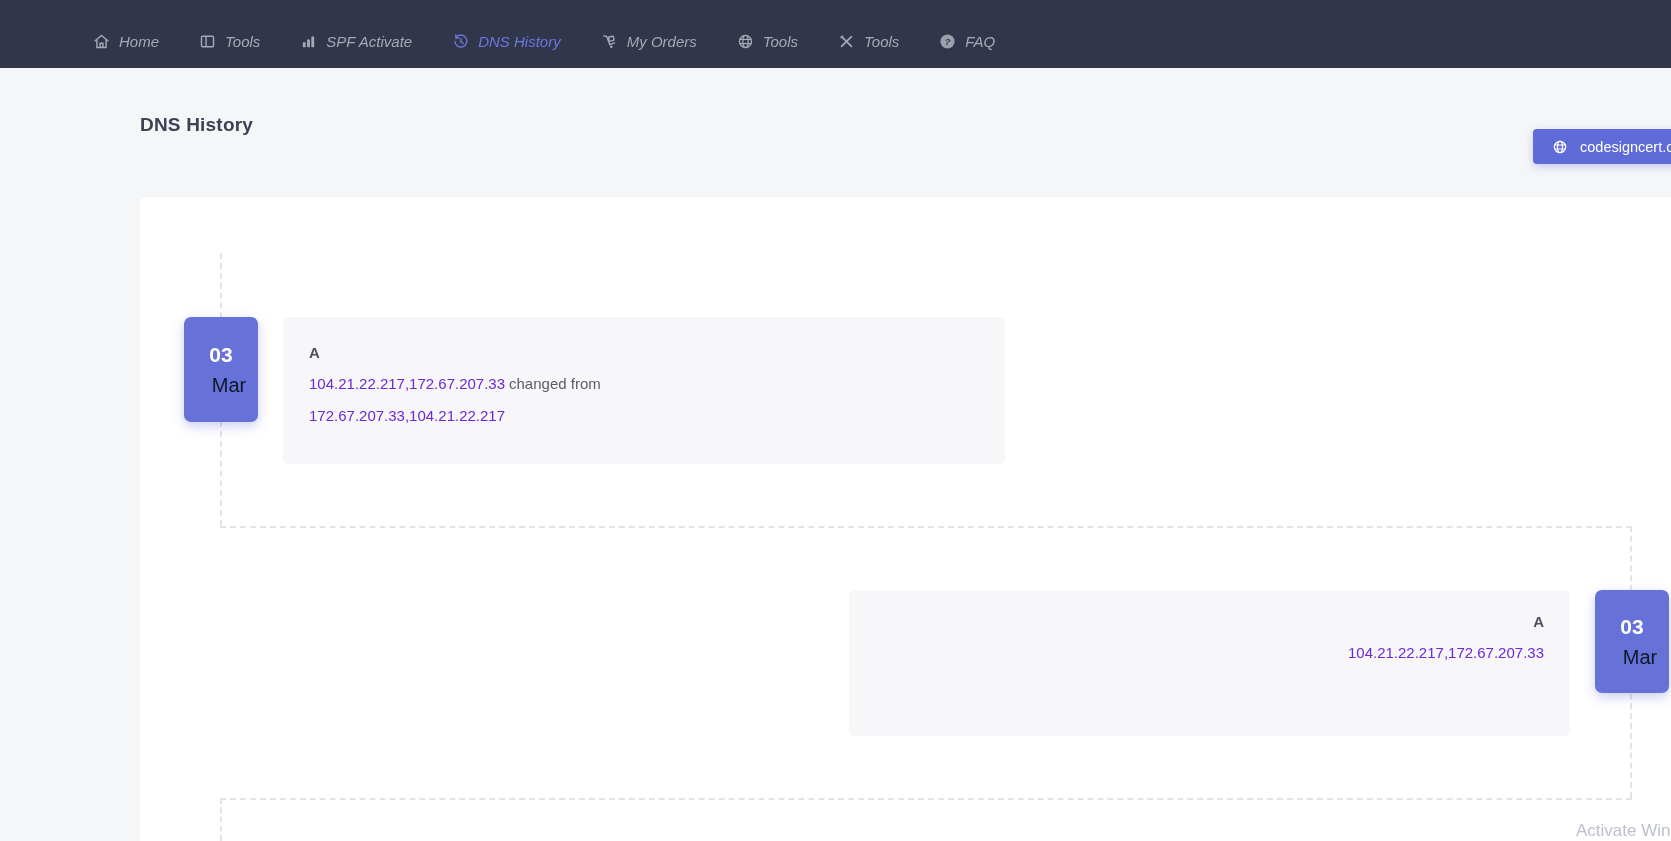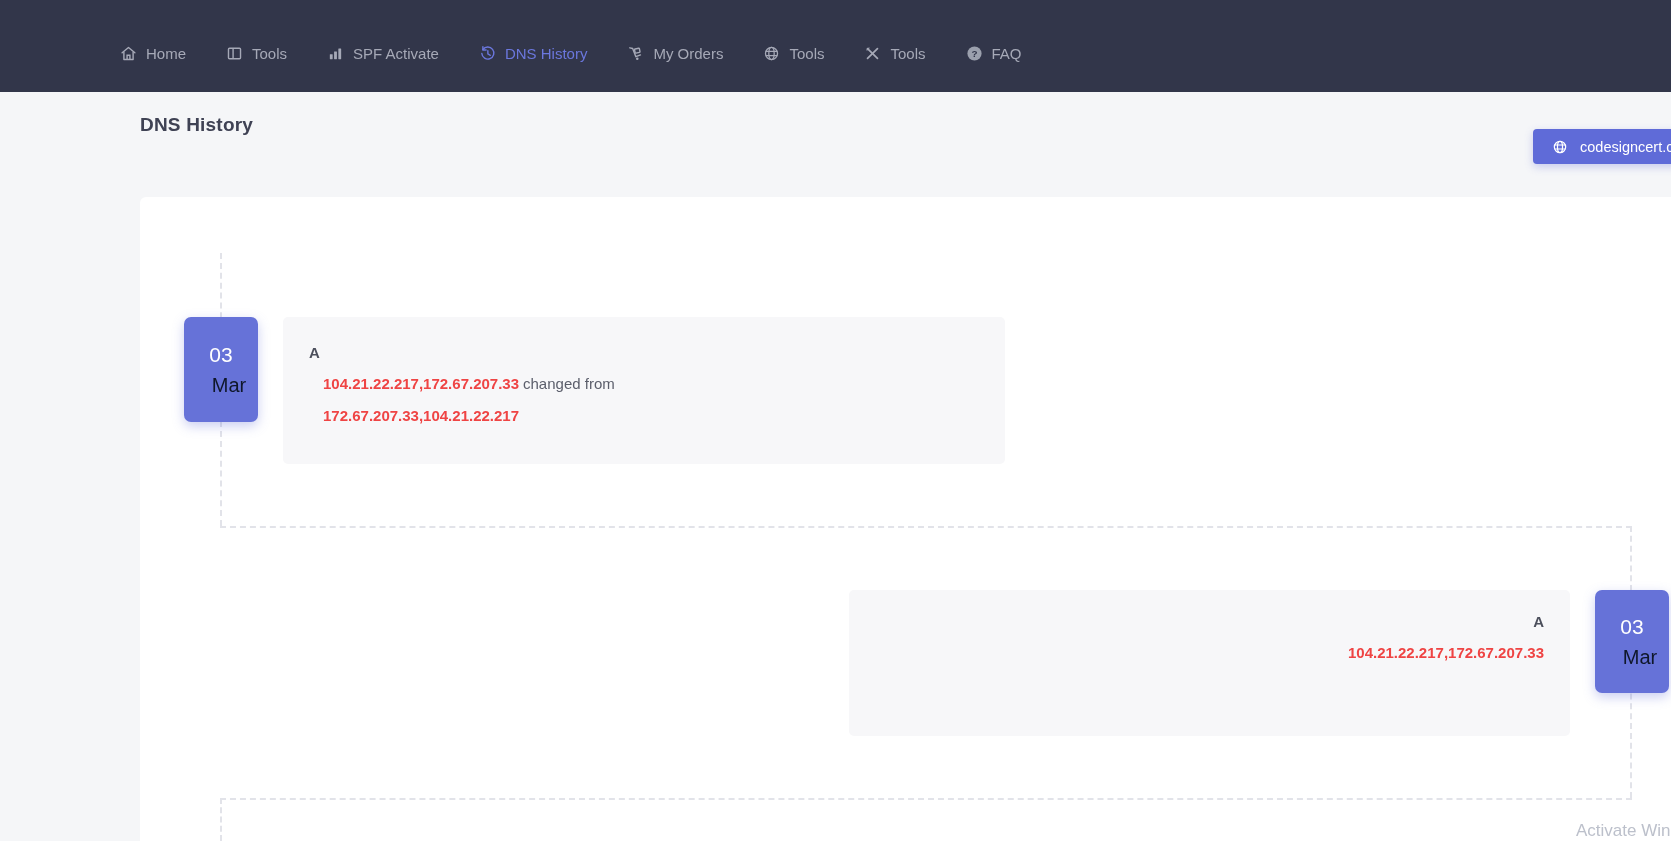--- a/index.html
+++ b/index.html
@@ -4,24 +4,24 @@
 <style>
   * { margin:0; padding:0; box-sizing:border-box; }
   body { font-family:"Liberation Sans", sans-serif; background:#e9eaee; }
   .screen {
     position:relative; width:1671px; height:841px;
     background:#f5f6f8; overflow:hidden;
   }
 
   
   .navbar {
-    position:absolute; top:0; left:0; right:0; height:92px;
+    position:absolute; top:0; left:0; right:0; height:68px;
     background:#32364a;
     display:flex; align-items:center;
-    padding-left:120px; padding-top:14px; gap:40px;
+    padding-left:93px; padding-top:14px; gap:40px;font-style:italic;
   }
   .nav-item {
     display:flex; align-items:center; gap:9px;
     color:#a6a9b7; font-size:15px; cursor:pointer; white-space:nowrap;
   }
   .nav-item.active { color:#6b77dd; }
   .nav-item svg { width:17px; height:17px; flex:0 0 auto; }
 
   
   .page-title {
@@ -58,33 +58,33 @@
 
   
   .date-badge {
     position:absolute; width:74px;
     background:#6672d8; border-radius:7px; z-index:2;
     display:flex; flex-direction:column; align-items:center; justify-content:center; gap:7px;
     box-shadow:0 4px 12px rgba(102,114,216,.35);
   }
   #date-badge-1 { left:184px; top:317px; height:105px; }
   #date-badge-2 { left:1595px; top:590px; height:103px; }
-  .date-day { font-size:21px; font-weight:normal; color:#ffffff; }
+  .date-day { font-size:21px; font-weight:bold; color:#ffffff; }
   .date-month { font-size:20px; color:#0f172a;margin-left:16px; }
 
   
   .record-card {
     position:absolute; background:#f7f7f9; border-radius:5px;
     padding:27px 26px;
   }
   #record-card-1 { left:283px; top:317px; width:722px; height:147px; }
   #record-card-2 { left:849px; top:590px; width:721px; height:146px; text-align:right; padding-top:23px; }
   .record-type { font-size:15px; font-weight:bold; color:#4c4f5c; }
   .record-line { font-size:15px; color:#5b5e6b; margin-top:13px; line-height:19px; }
-  .ip { font-weight:bold; color:#ef4444;margin-left:14px; }
+  .ip { font-weight:normal; color:#6d28d9; }
   .record-card .record-line .sep { display:inline-block; width:4px; }
 
   
   .watermark {
     position:absolute; left:1576px; top:821px;
     font-size:17px; color:#bcc0cb; white-space:nowrap; pointer-events:none;
   }
 </style>
 </head>
 <body>

